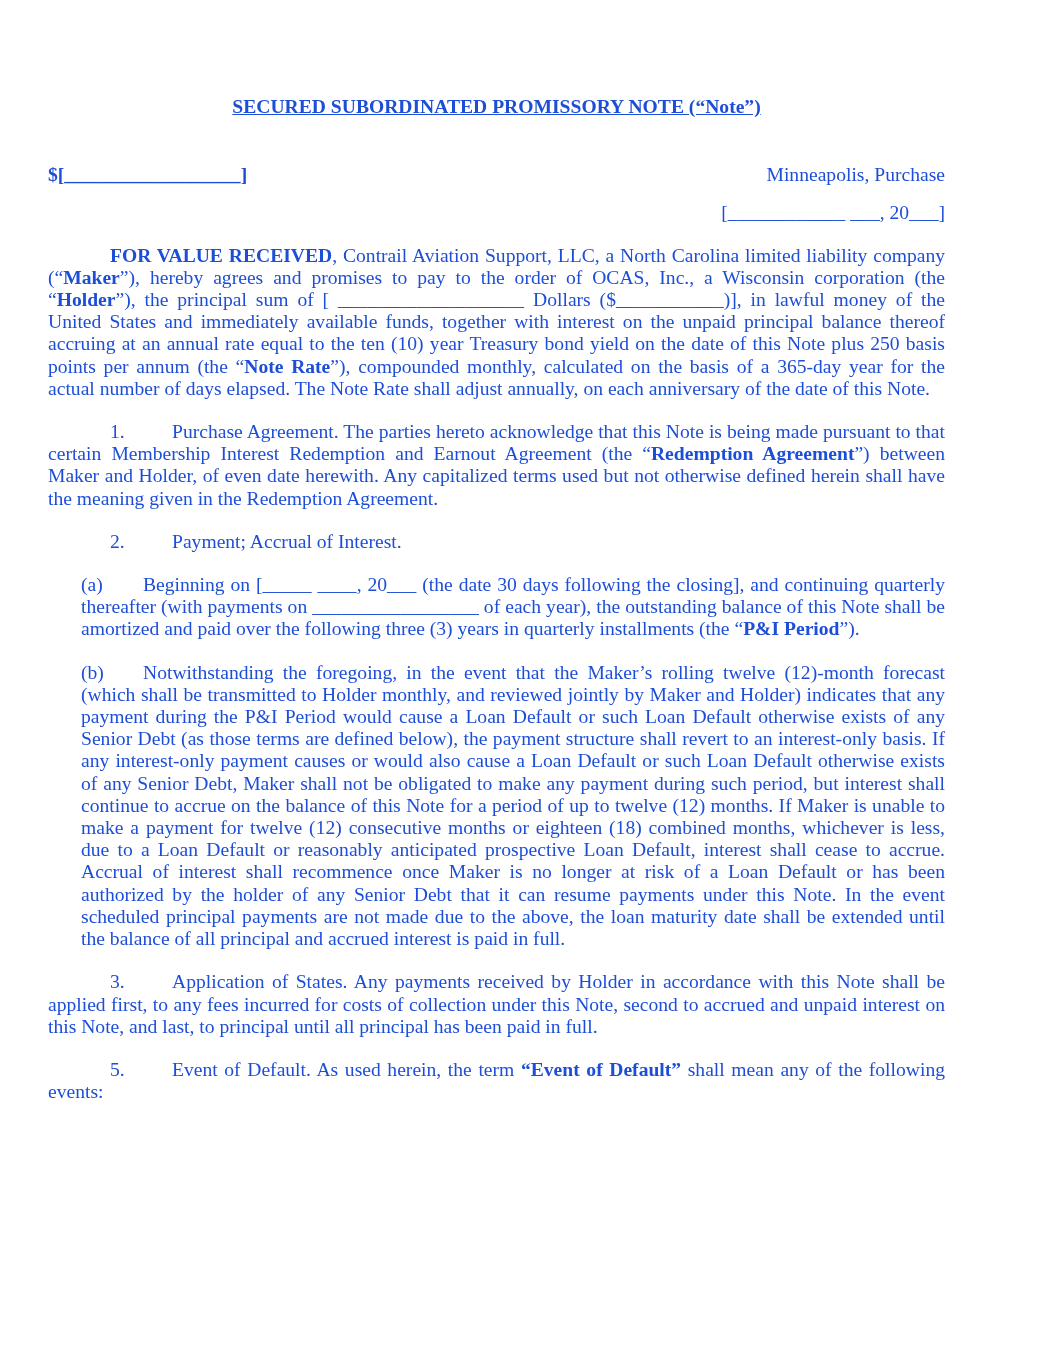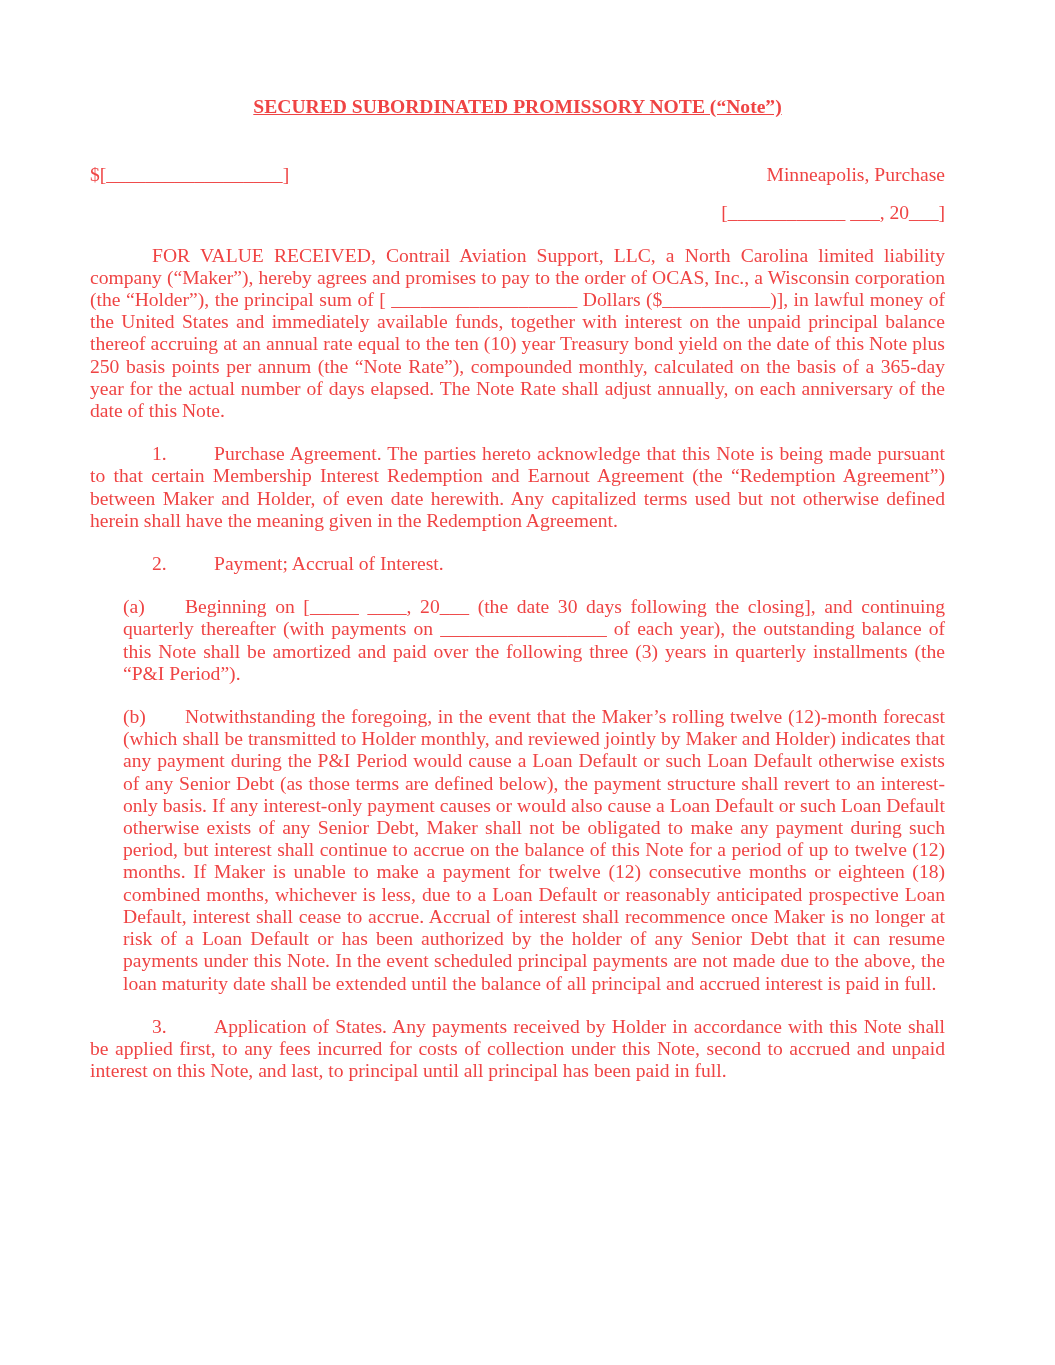--- a/index.html
+++ b/index.html
@@ -7,41 +7,41 @@
     padding: 0;
     background: #ffffff;
   }
   .page {
     position: relative;
     width: 1055px;
     height: 1365px;
     margin: 0 auto;
     background: #ffffff;
     box-sizing: border-box;
-    padding: 96px 110px 40px 90px;
+    padding: 96px 110px 40px 48px;
     font-family: "Liberation Serif", serif;
     font-size: 19.6px;
     line-height: 22.2px;
-    color: #ef4444;
+    color: #1d4ed8;
     overflow: hidden;
   }
   .title {
     text-align: center;
     font-weight: bold;
     text-decoration: underline;
     margin: 0 0 46px 0;
   }
   .meta-row {
     display: flex;
     justify-content: space-between;
     align-items: baseline;
     margin: 0 0 16px 0;
   }
   .amount {
-    font-weight: normal;
+    font-weight: bold;
     text-align: right;
   }
   .date-row {
     text-align: right;
     margin: 0 0 20px 0;
   }
   .para {
     margin: 0 0 21px 0;
     text-align: justify;
   }
@@ -49,21 +49,21 @@
     text-indent: 62px;
   }
   .para.sub {
     margin-left: 33px;
   }
   .num {
     display: inline-block;
     width: 62px;
     text-indent: 0;
   }
-  .b { font-weight: normal; }
+  .b { font-weight: bold; }
   .u { }
 </style>
 </head>
 <body>
 
 <div class="page">
 
   <div class="title">SECURED SUBORDINATED PROMISSORY NOTE (“Note”)</div>
 
   <div class="meta-row">
@@ -75,15 +75,16 @@
     <span>[____________ ___, 20___]</span>
   </div>
 
   <div>
       <p class="para indent"><span class="b">FOR VALUE RECEIVED</span><span>, Contrail Aviation Support, LLC, a North Carolina limited liability company (“</span><span class="b">Maker</span><span>”), hereby agrees and promises to pay to the order of OCAS, Inc., a Wisconsin corporation (the “</span><span class="b">Holder</span><span>”), the principal sum of [ ___________________ Dollars ($___________)], in lawful money of the United States and immediately available funds, together with interest on the unpaid principal balance thereof accruing at an annual rate equal to the ten (10) year Treasury bond yield on the date of this Note plus 250 basis points per annum (the “</span><span class="b">Note Rate</span><span>”), compounded monthly, calculated on the basis of a 365-day year for the actual number of days elapsed. The Note Rate shall adjust annually, on each anniversary of the date of this Note.</span></p>
       <p class="para indent"><span class="num">1.</span><span class="u">Purchase Agreement</span><span>. The parties hereto acknowledge that this Note is being made pursuant to that certain Membership Interest Redemption and Earnout Agreement (the “</span><span class="b">Redemption Agreement</span><span>”) between Maker and Holder, of even date herewith. Any capitalized terms used but not otherwise defined herein shall have the meaning given in the Redemption Agreement.</span></p>
       <p class="para indent"><span class="num">2.</span><span class="u">Payment; Accrual of Interest</span><span>.</span></p>
       <p class="para sub"><span class="num">(a)</span><span>Beginning on [_____ ____, 20___ (the date 30 days following the closing], and continuing quarterly thereafter (with payments on _________________ of each year), the outstanding balance of this Note shall be amortized and paid over the following three (3) years in quarterly installments (the “</span><span class="b">P&amp;I Period</span><span>”).</span></p>
       <p class="para sub"><span class="num">(b)</span><span>Notwithstanding the foregoing, in the event that the Maker’s rolling twelve (12)-month forecast (which shall be transmitted to Holder monthly, and reviewed jointly by Maker and Holder) indicates that any payment during the P&amp;I Period would cause a Loan Default or such Loan Default otherwise exists of any Senior Debt (as those terms are defined below), the payment structure shall revert to an interest-only basis. If any interest-only payment causes or would also cause a Loan Default or such Loan Default otherwise exists of any Senior Debt, Maker shall not be obligated to make any payment during such period, but interest shall continue to accrue on the balance of this Note for a period of up to twelve (12) months. If Maker is unable to make a payment for twelve (12) consecutive months or eighteen (18) combined months, whichever is less, due to a Loan Default or reasonably anticipated prospective Loan Default, interest shall cease to accrue. Accrual of interest shall recommence once Maker is no longer at risk of a Loan Default or has been authorized by the holder of any Senior Debt that it can resume payments under this Note. In the event scheduled principal payments are not made due to the above, the loan maturity date shall be extended until the balance of all principal and accrued interest is paid in full.</span></p>
       <p class="para indent"><span class="num">3.</span><span class="u">Application of States</span><span>. Any payments received by Holder in accordance with this Note shall be applied first, to any fees incurred for costs of collection under this Note, second to accrued and unpaid interest on this Note, and last, to principal until all principal has been paid in full.</span></p>
+      <p class="para indent"><span class="num">5.</span><span class="u">Event of Default</span><span>. As used herein, the term </span><span class="b">“Event of Default”</span><span> shall mean any of the following events:</span></p>
     </div>
 
 </div>
 
 </body></html>

